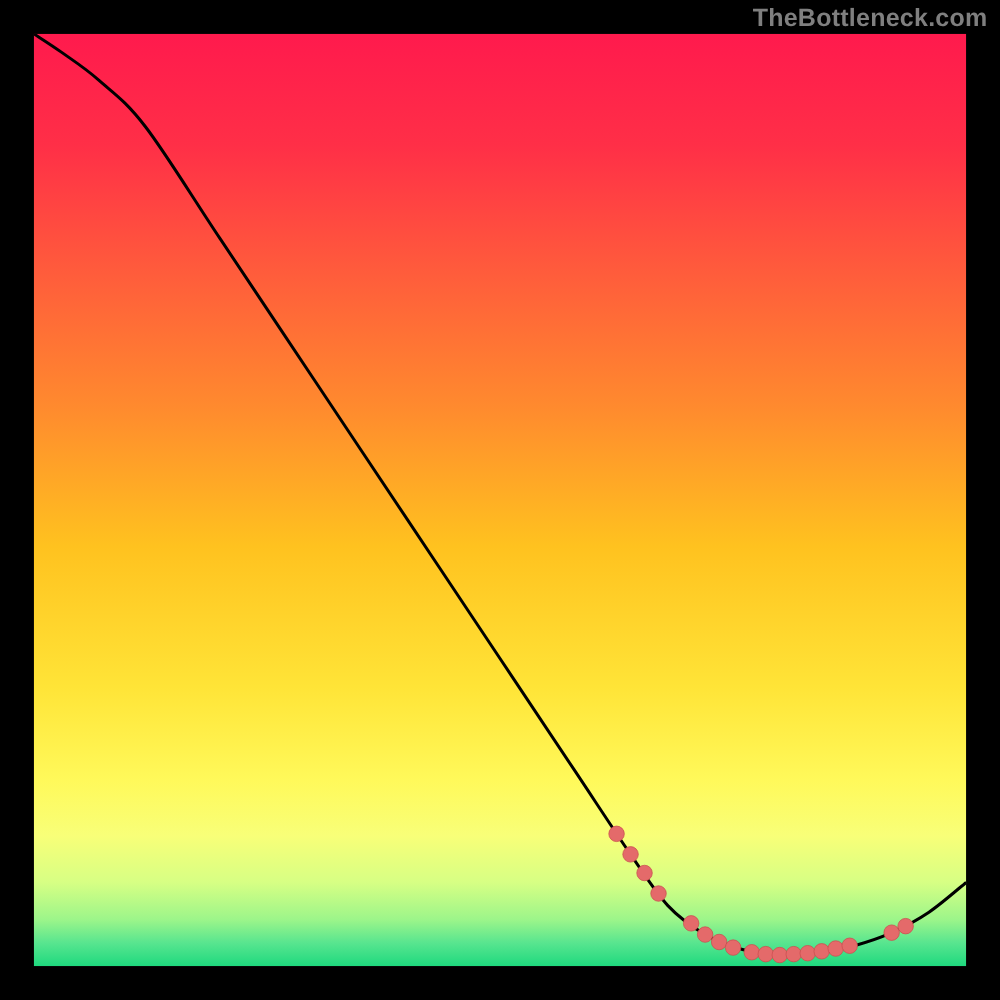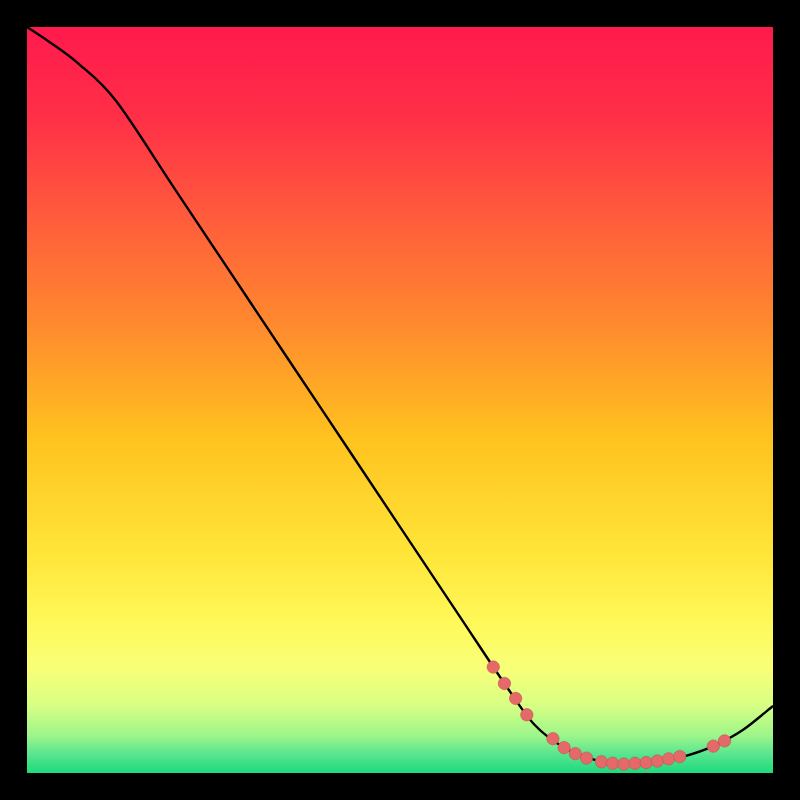--- a/index.html
+++ b/index.html
@@ -38,20 +38,21 @@
     background: #000;
   }
   svg {
     display: block;
   }
 </style>
 </head>
 <body>
 
 <div class="frame">
+  <div class="watermark">TheBottleneck.com</div>
 
   <div class="plot-wrap">
     <svg id="chart-svg" width="746" height="746" viewBox="0 0 746 746" preserveAspectRatio="none">
       <defs>
         <linearGradient id="bg-grad" x1="0" y1="0" x2="0" y2="1">
             <stop offset="0.00%" stop-color="#ff1a4d"></stop>
             <stop offset="12.00%" stop-color="#ff2f47"></stop>
             <stop offset="25.00%" stop-color="#ff5a3c"></stop>
             <stop offset="40.00%" stop-color="#ff8a2e"></stop>
             <stop offset="55.00%" stop-color="#ffc21f"></stop>

